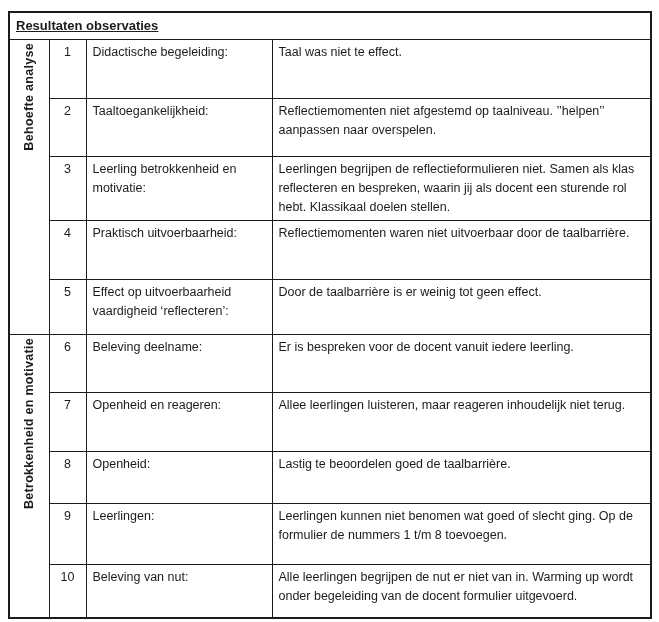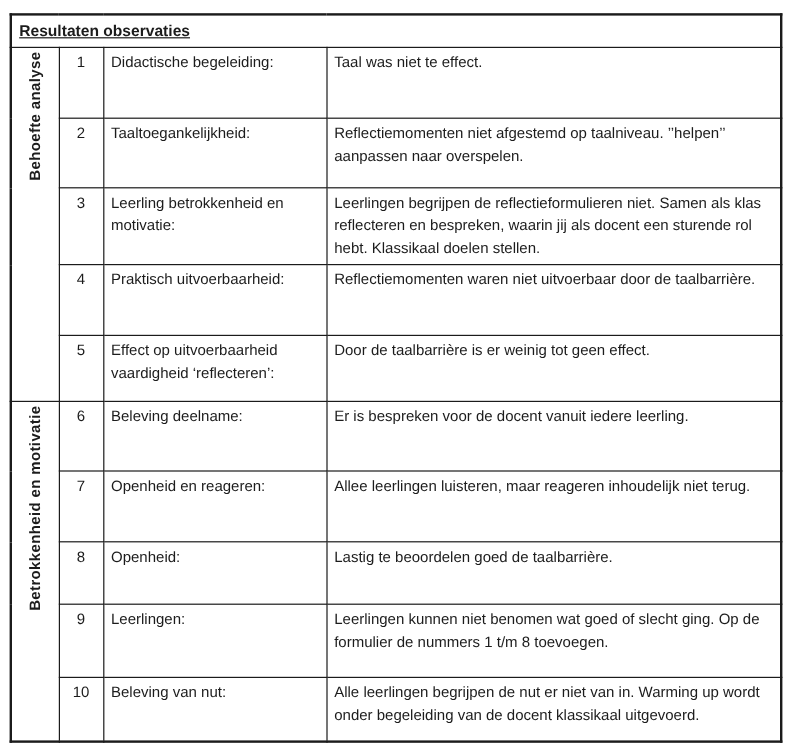--- a/index.html
+++ b/index.html
@@ -146,17 +146,17 @@
       <td class="desc-cell">Lastig te beoordelen goed de taalbarrière.</td>
     </tr>
     <tr class="r9">
       <td class="num-cell">9</td>
       <td class="label-cell">Leerlingen:</td>
       <td class="desc-cell">Leerlingen kunnen niet benomen wat goed of slecht ging. Op de formulier de nummers 1 t/m 8 toevoegen.</td>
     </tr>
     <tr class="r10">
       <td class="num-cell">10</td>
       <td class="label-cell">Beleving van nut:</td>
-      <td class="desc-cell">Alle leerlingen begrijpen de nut er niet van in. Warming up wordt onder begeleiding van de docent klassikaal uitgevoerd.</td>
+      <td class="desc-cell">Alle leerlingen begrijpen de nut er niet van in. Warming up wordt onder begeleiding van de docent formulier uitgevoerd.</td>
     </tr>
   </tbody>
     </table>
 </div>
 
 </body></html>

